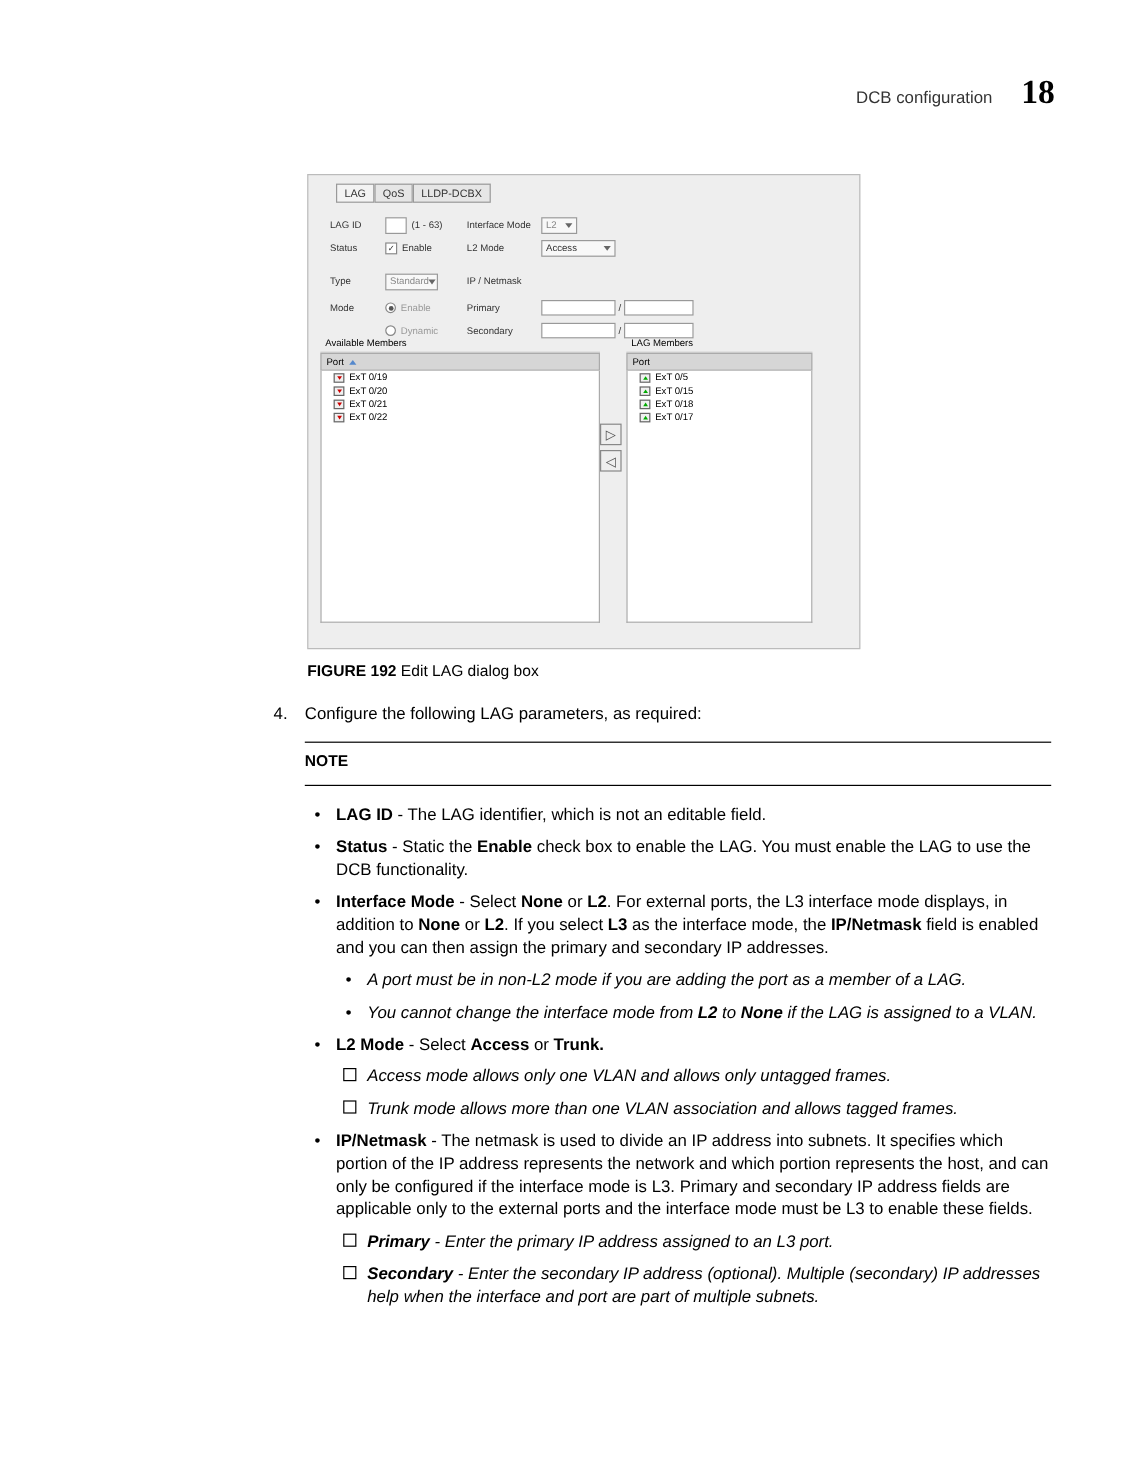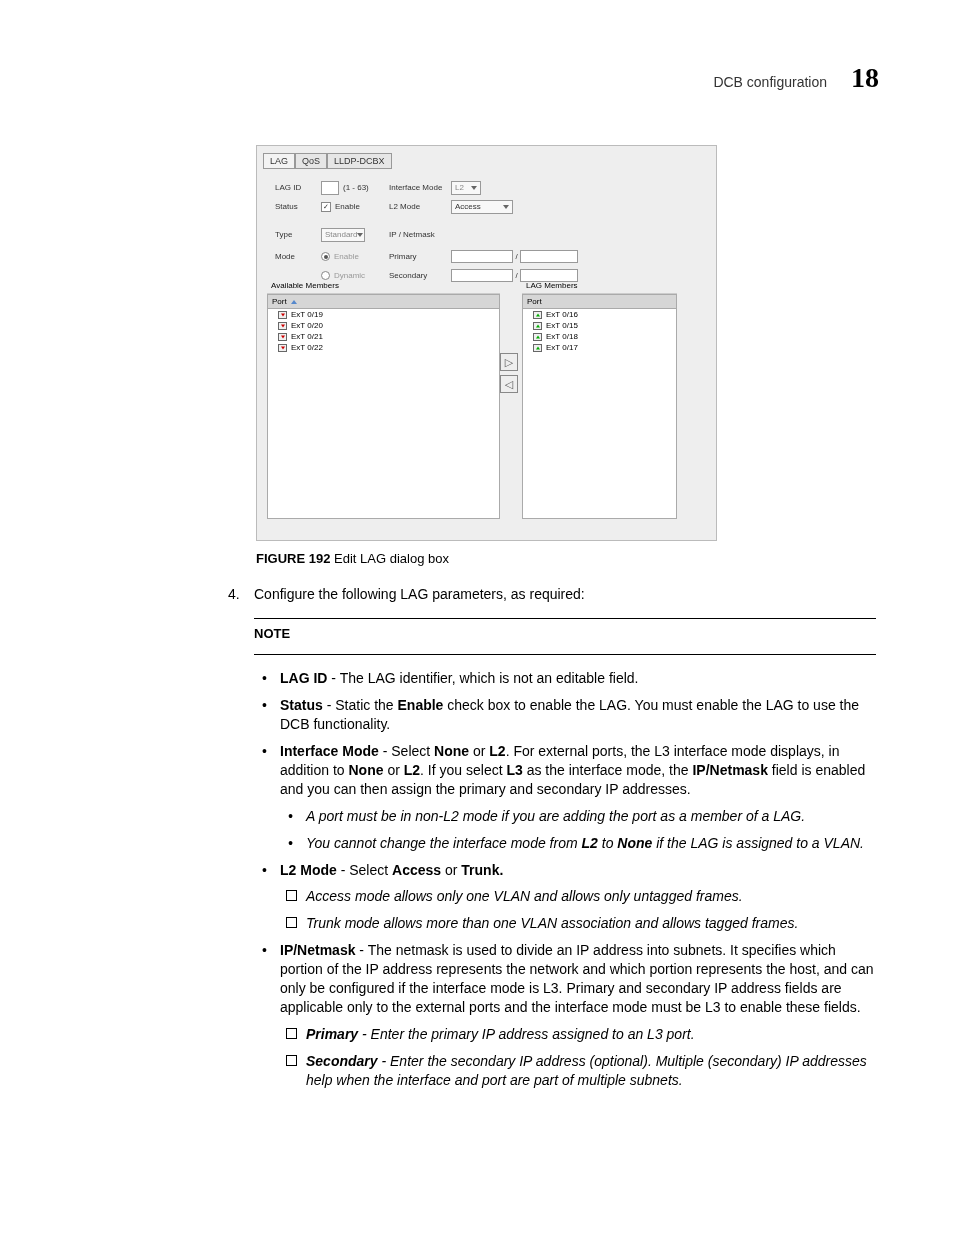--- a/index.html
+++ b/index.html
@@ -37,21 +37,21 @@
       top: 145px;
       left: 256px;
       width: 461px;
       height: 396px;
       background: #eee;
       border: 1px solid #bbb;
     }
     .tabs {
       position: absolute;
       top: 7px;
-      left: 6px;
+      left: 23px;
       display: flex;
       gap: 0;
     }
     .tab {
       font-size: 9px;
       padding: 2px 6px;
       border: 1px solid #999;
       background: #e6e6e6;
       color: #333;
     }
@@ -453,21 +453,21 @@
       <div class="move-btn">◁</div>
     </div>
     <div class="list-box right">
       <div class="list-title">LAG Members</div>
       <div class="list-header">
           <span>Port</span>
         </div>
       <div class="list-body">
         <div class="list-item">
             <span class="port-icon up"></span>
-            <span>ExT 0/16</span>
+            <span>ExT 0/5</span>
           </div>
         <div class="list-item">
             <span class="port-icon up"></span>
             <span>ExT 0/15</span>
           </div>
         <div class="list-item">
             <span class="port-icon up"></span>
             <span>ExT 0/18</span>
           </div>
         <div class="list-item">

